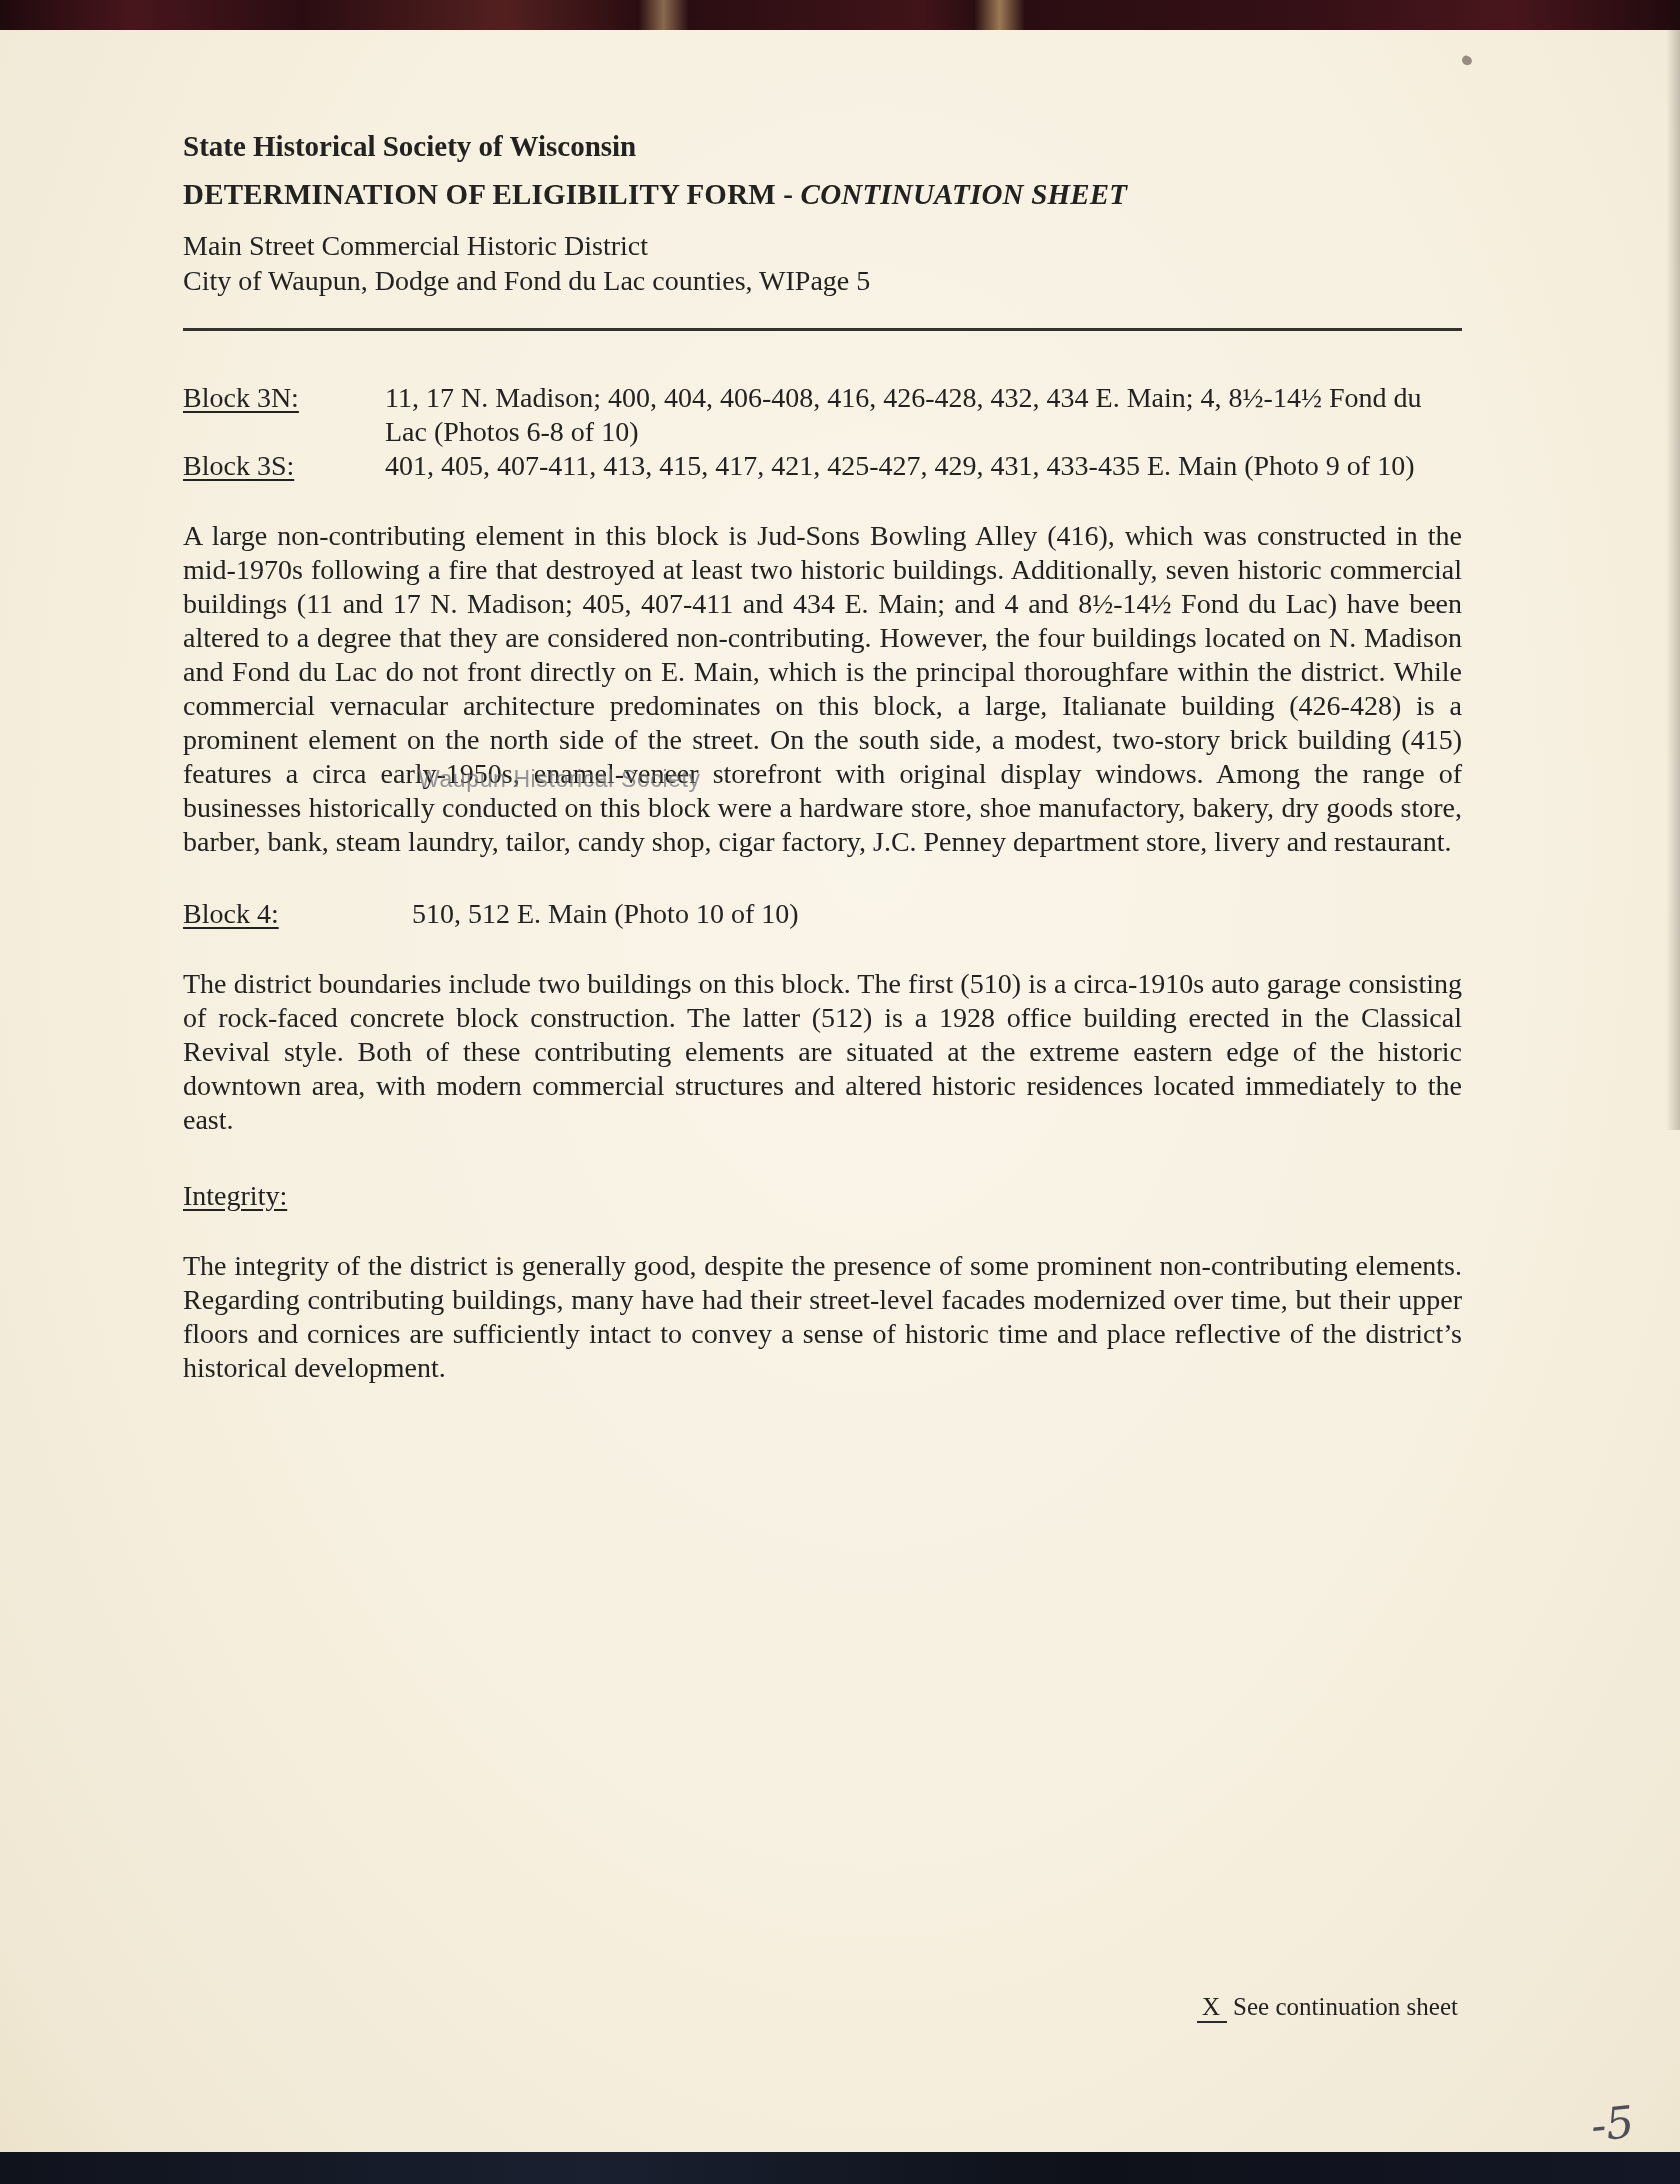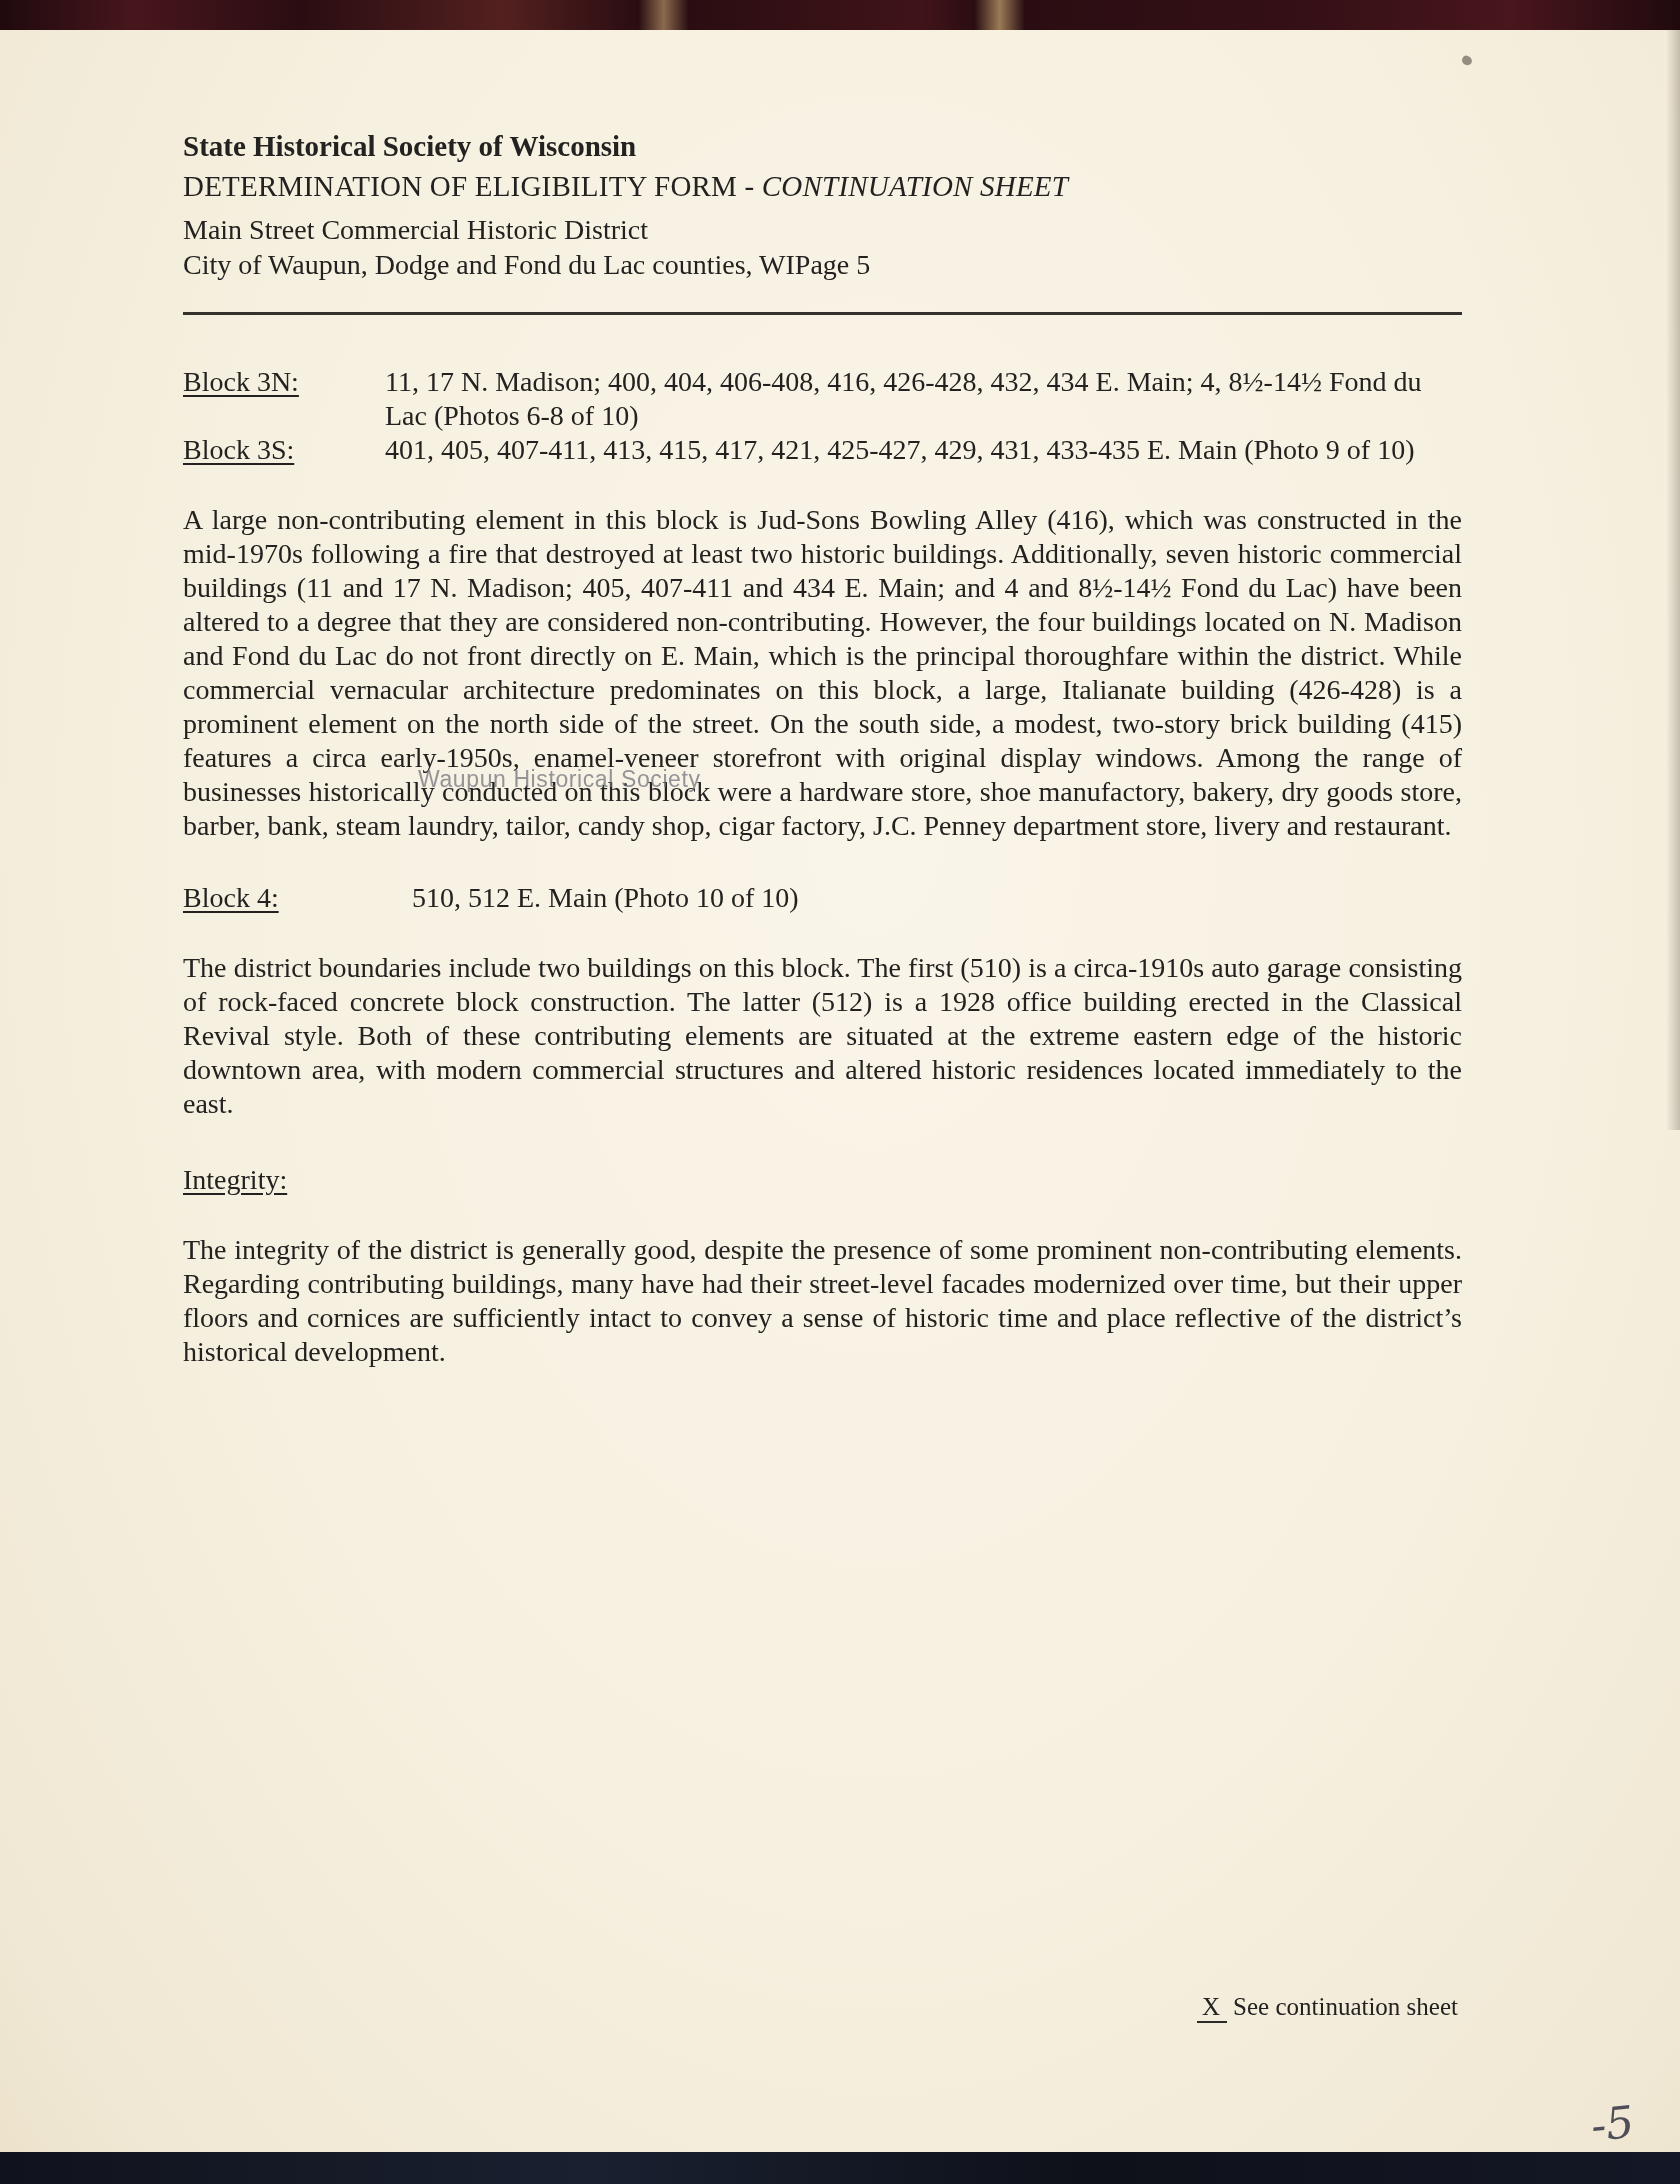--- a/index.html
+++ b/index.html
@@ -27,23 +27,23 @@
   }
   .speck{
     position:absolute;top:56px;left:1462px;width:10px;height:9px;border-radius:45% 55% 50% 50%;
     background:rgba(70,60,50,0.55);transform:rotate(20deg);
   }
   .content{
     position:absolute;left:183px;top:128px;width:1279px;
     font-size:28px;line-height:34px;
   }
   .org{font-weight:bold;font-size:29px;line-height:36px;}
-  .form-title{font-weight:normal;font-size:29px;line-height:36px;margin-top:4px;letter-spacing:0.2px;}
+  .form-title{font-weight:bold;font-size:29px;line-height:36px;margin-top:12px;letter-spacing:0.2px;}
   .ital{font-style:italic;}
-  .district{margin-top:8px;line-height:35px;}
+  .district{margin-top:16px;line-height:35px;}
   .loc-row{display:flex;line-height:35px;}
   .rule{border-top:3px solid #35322d;margin-top:30px;}
   .block-list{margin-top:50px;}
   .block-row{display:flex;}
   .block-label{flex:0 0 202px;text-decoration:underline;text-underline-offset:4px;}
   .block-text{flex:1;}
   .para{text-align:justify;margin:36px 0 0 0;}
   .block4{margin-top:38px;gap:27px;}
   .section-label{margin-top:42px;}
   .section-label .ul{text-decoration:underline;text-underline-offset:4px;}

